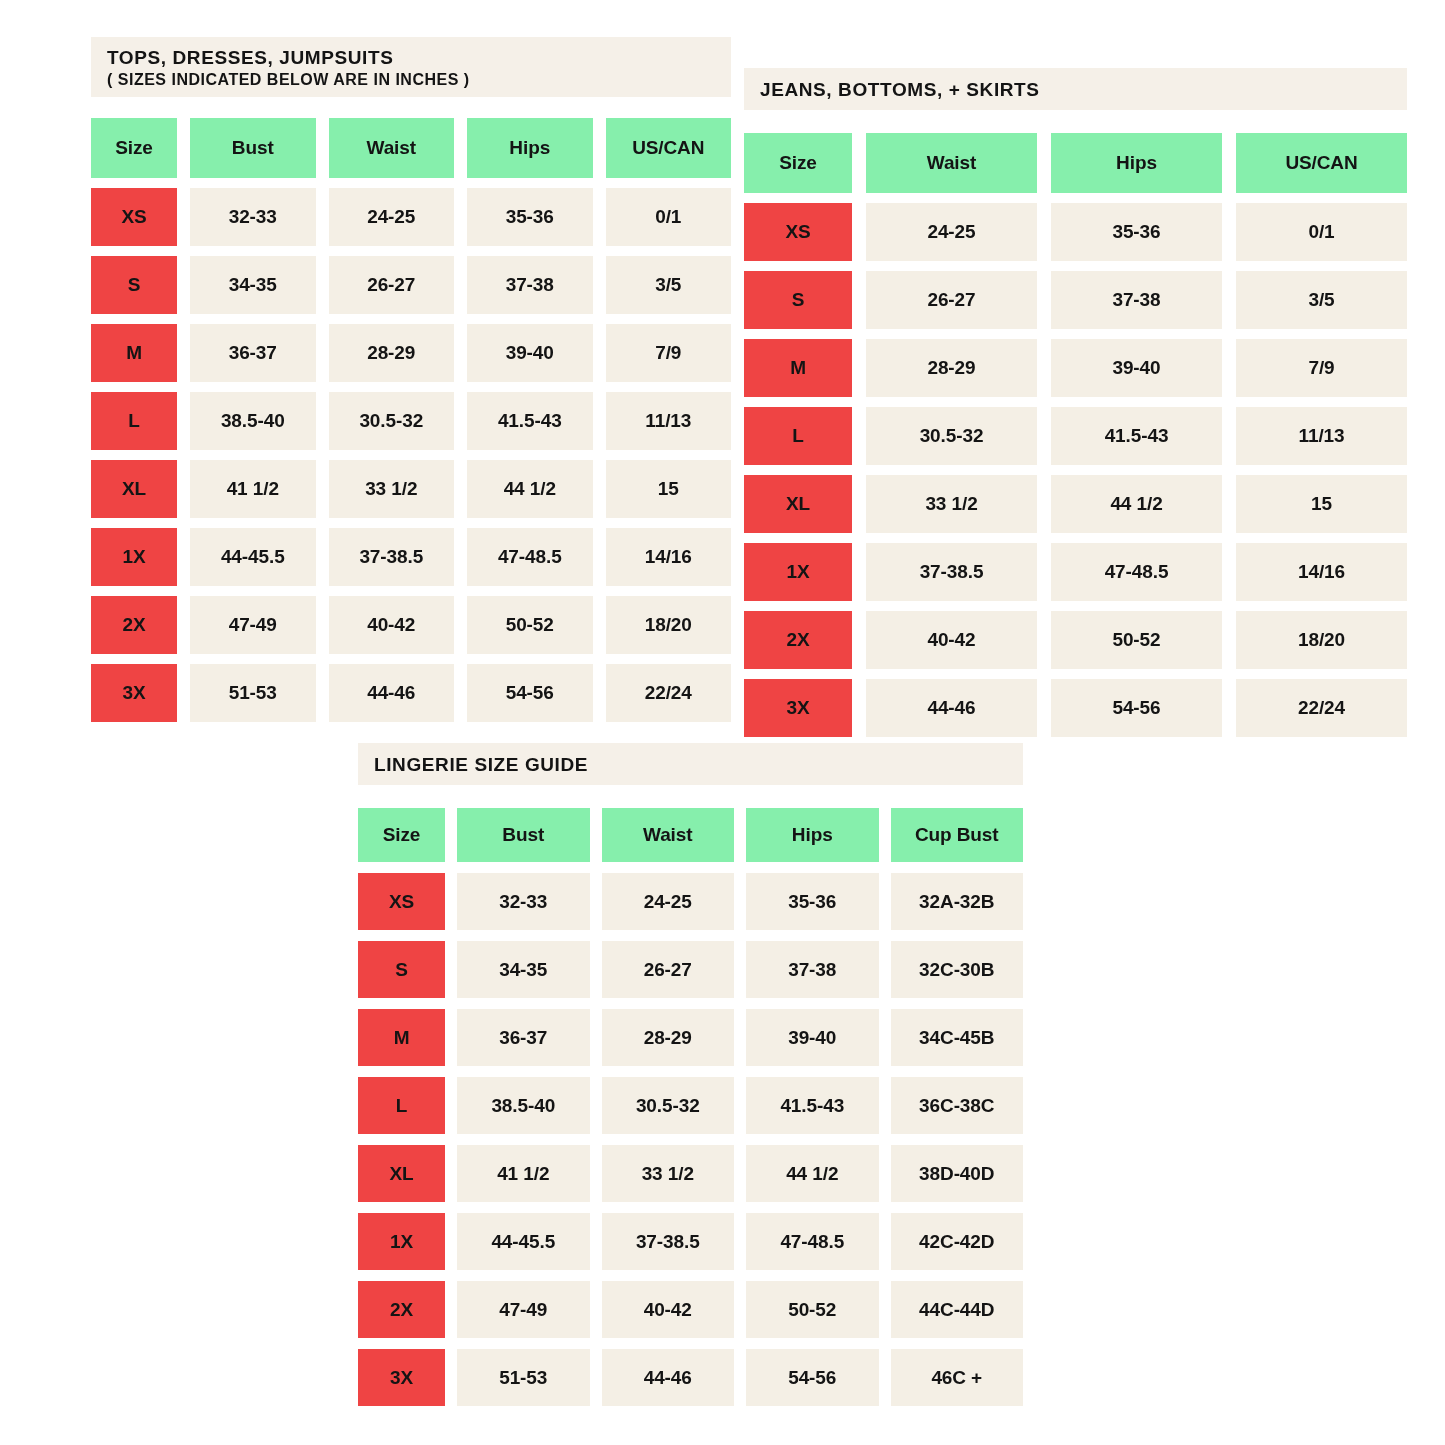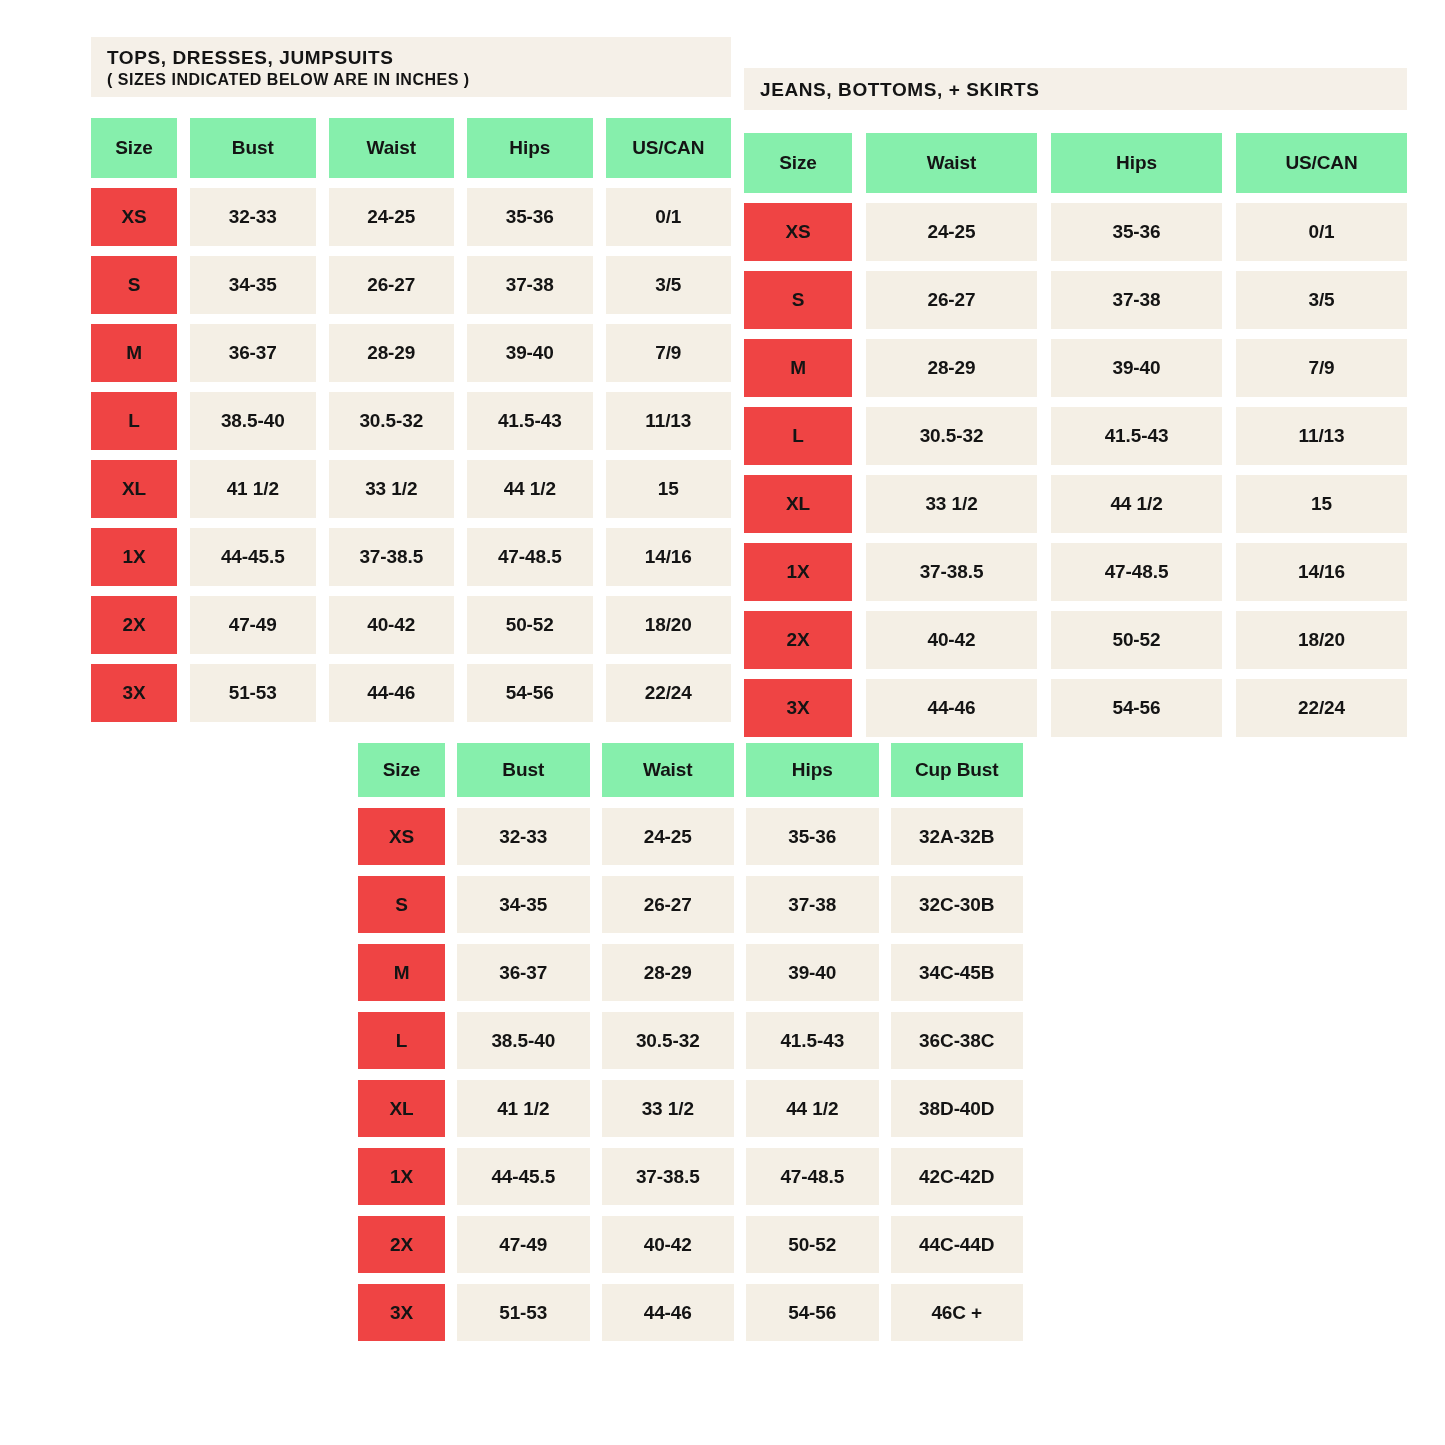--- a/index.html
+++ b/index.html
@@ -165,20 +165,23 @@
         <div class="cell data-cell">50-52</div>
         <div class="cell data-cell">18/20</div>
         <div class="cell size-cell">3X</div>
         <div class="cell data-cell">44-46</div>
         <div class="cell data-cell">54-56</div>
         <div class="cell data-cell">22/24</div>
       </div>
   </section>
 
   <section class="size-table" id="table-lingerie">
+    <div class="title-block">
+      <div class="table-title">LINGERIE SIZE GUIDE</div>
+    </div>
     <div class="grid">
         <div class="cell header-cell">Size</div>
         <div class="cell header-cell">Bust</div>
         <div class="cell header-cell">Waist</div>
         <div class="cell header-cell">Hips</div>
         <div class="cell header-cell">Cup Bust</div>
         <div class="cell size-cell">XS</div>
         <div class="cell data-cell">32-33</div>
         <div class="cell data-cell">24-25</div>
         <div class="cell data-cell">35-36</div>

